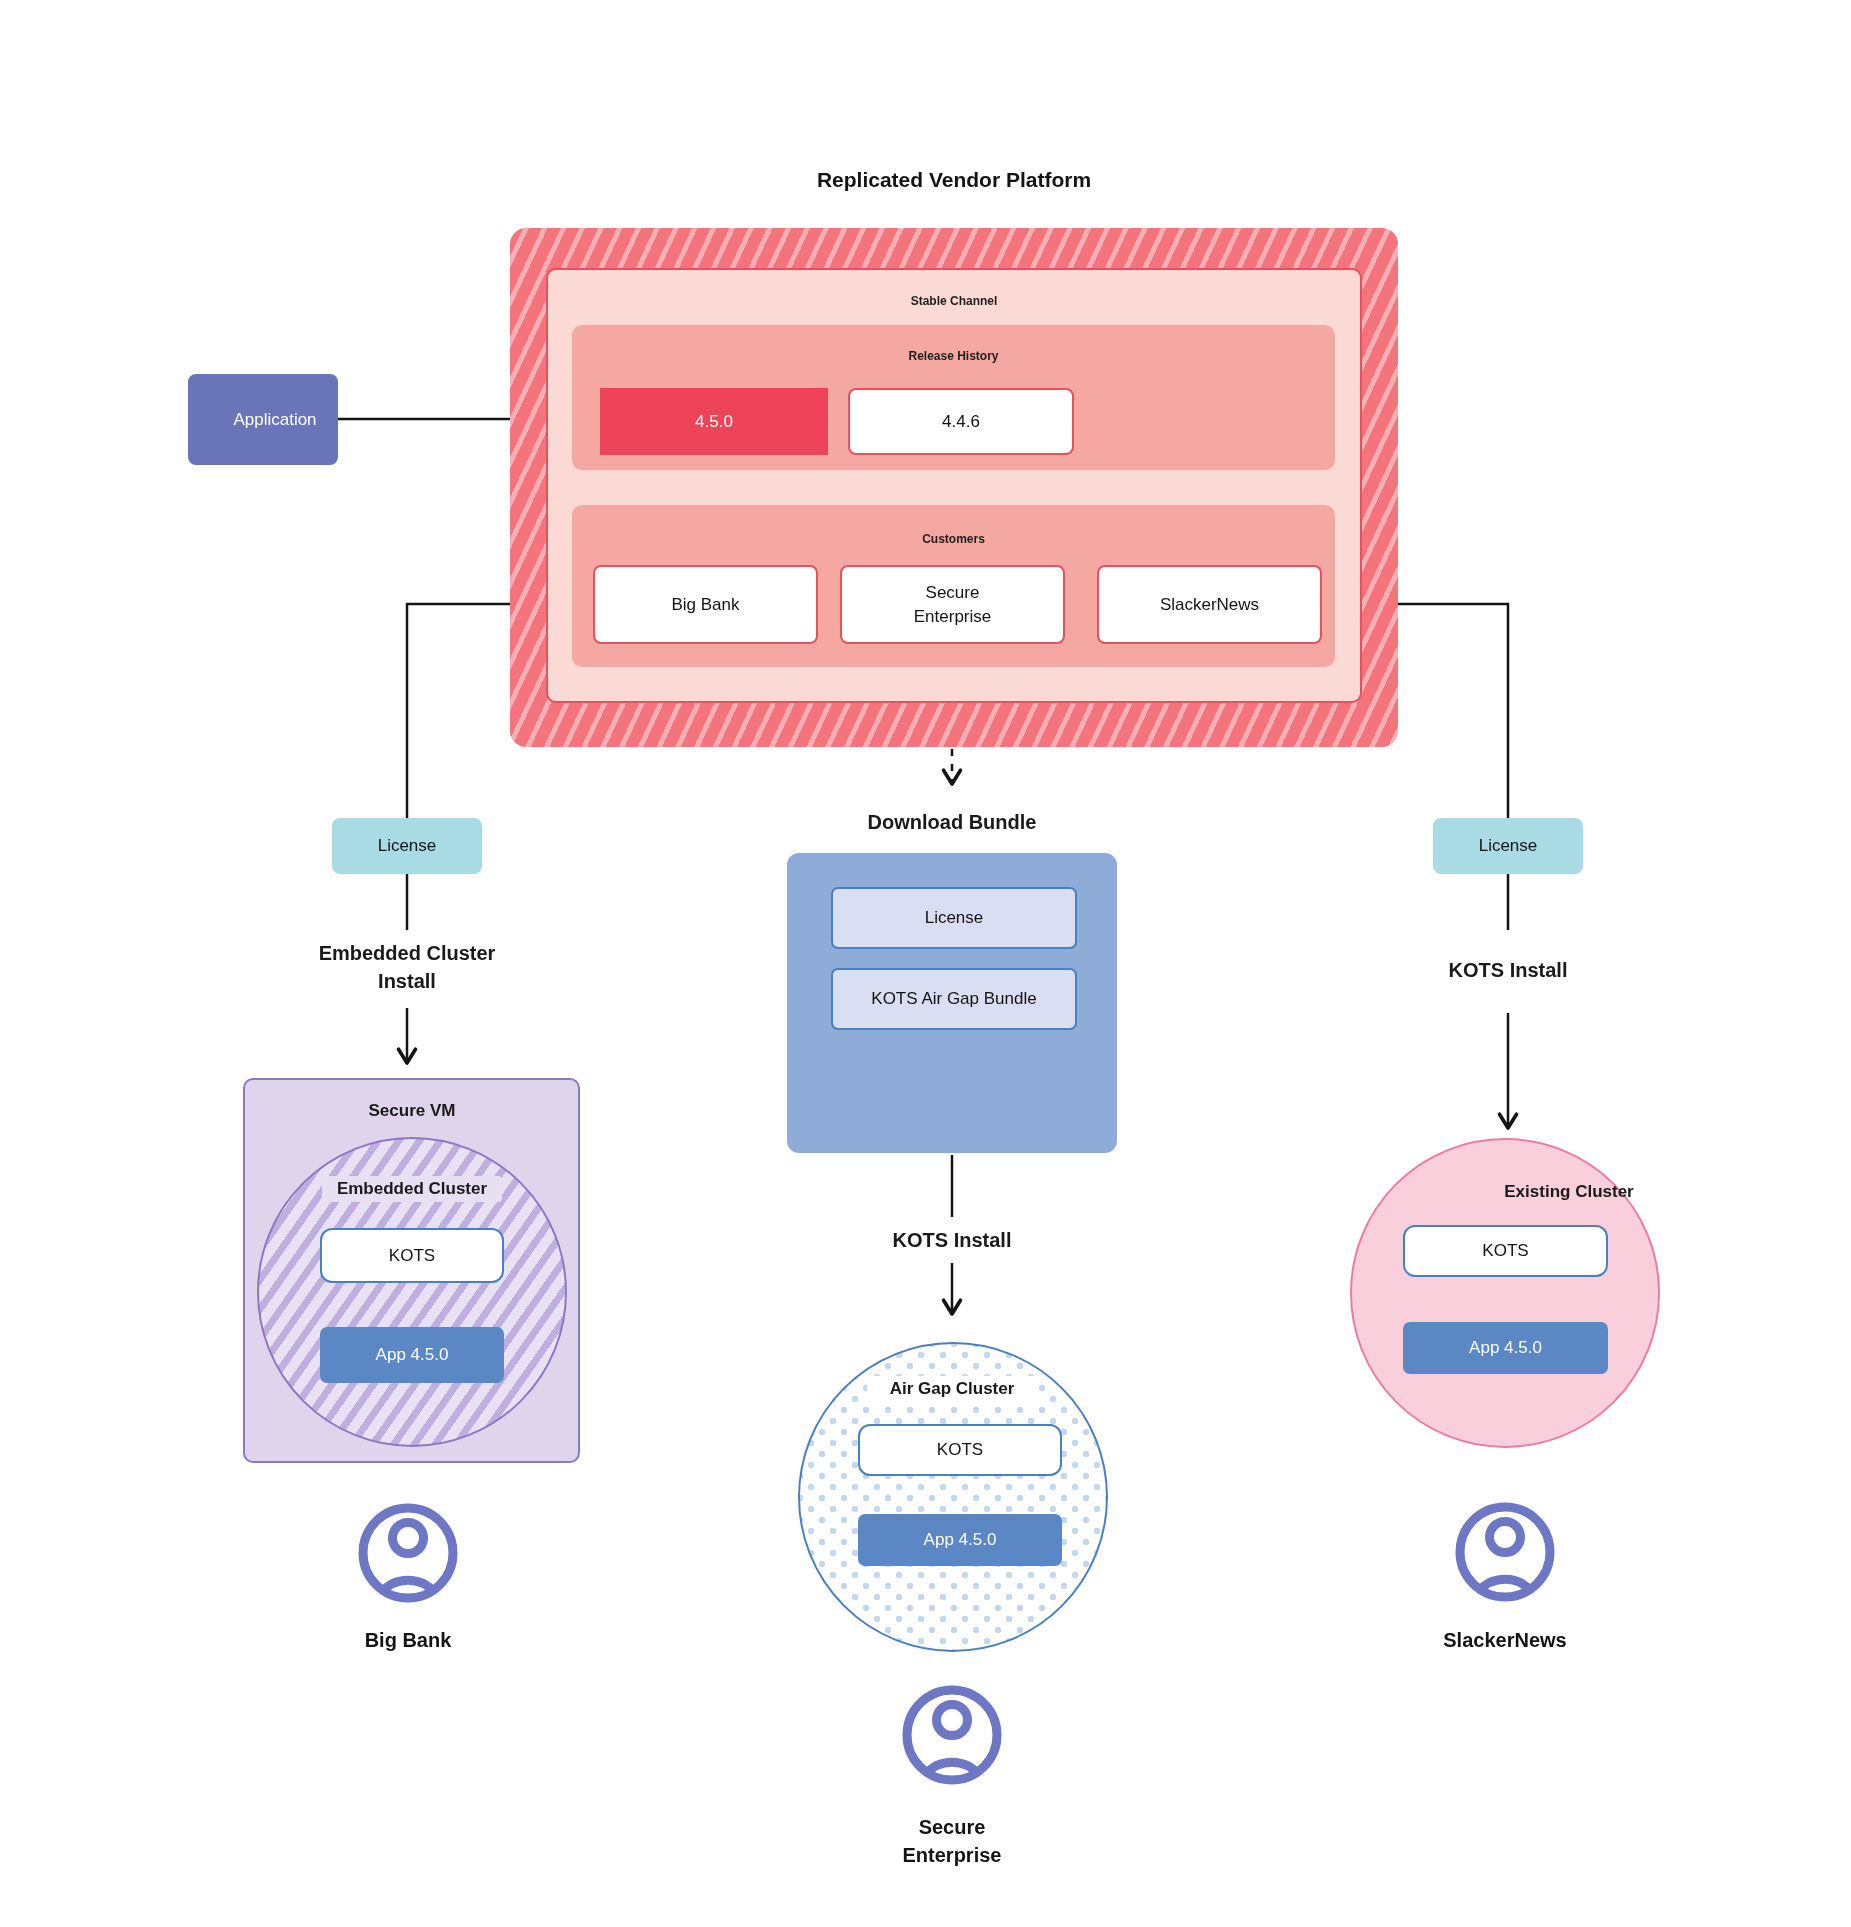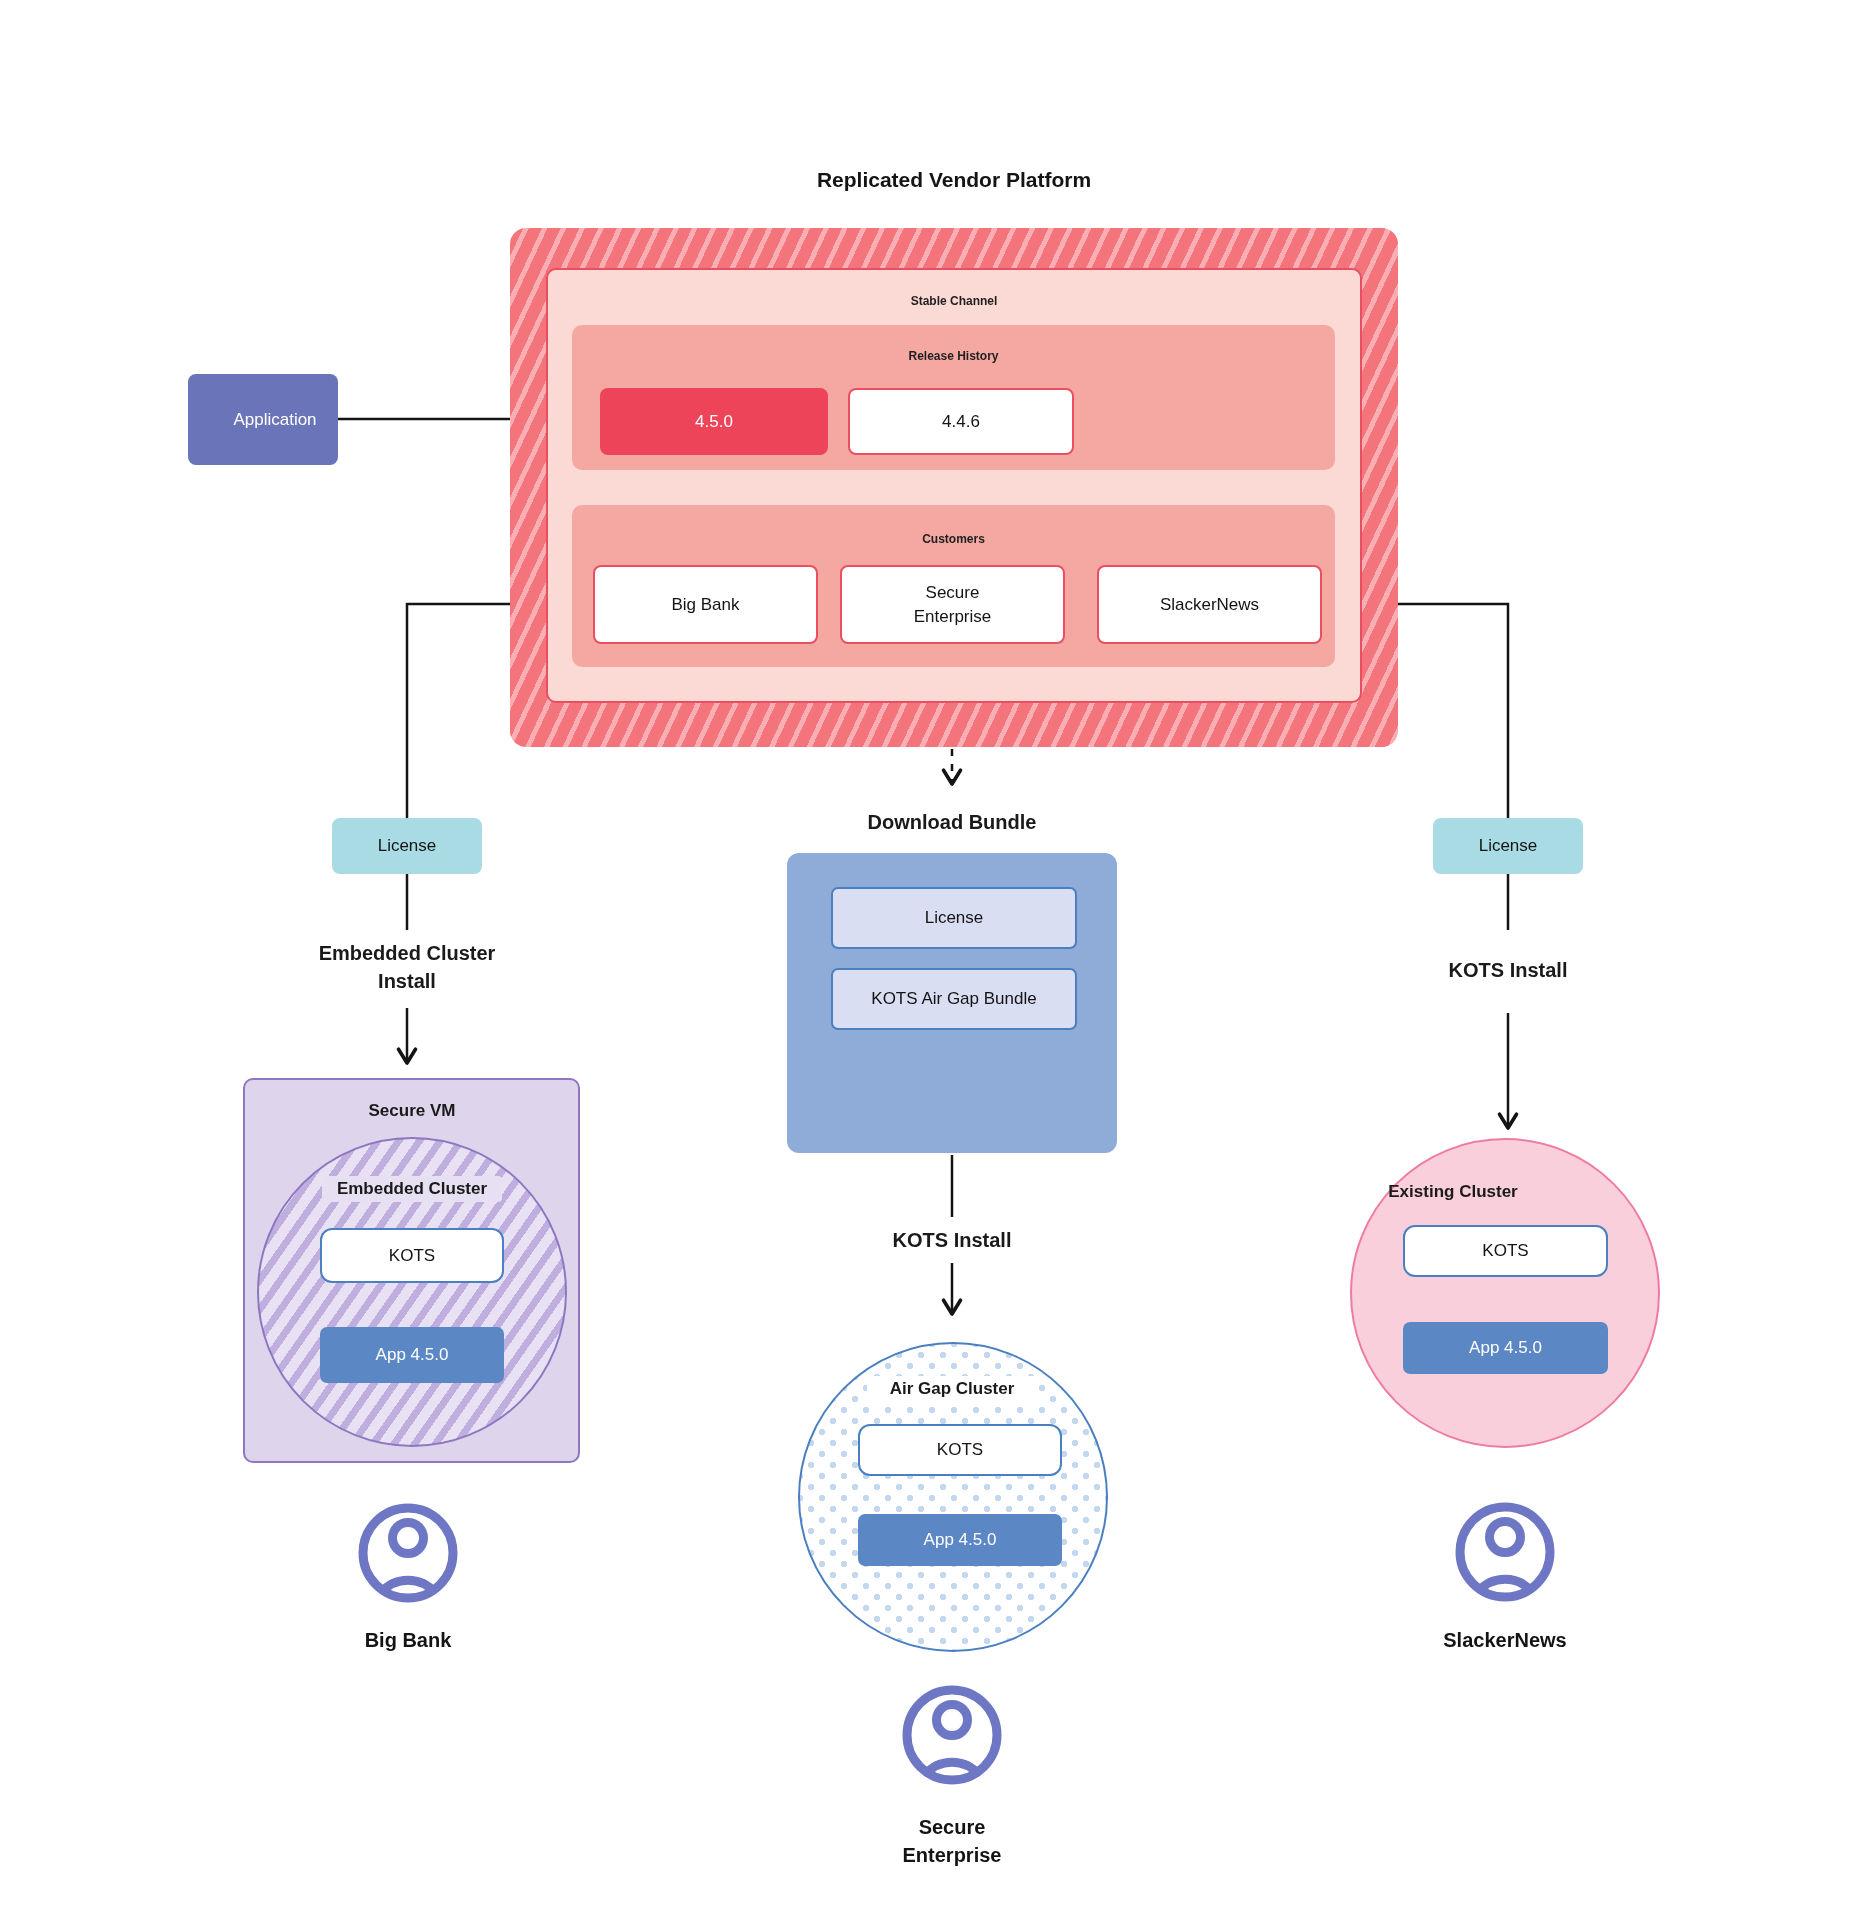--- a/index.html
+++ b/index.html
@@ -15,21 +15,21 @@
   .diagram-title{font-size:21px;font-weight:600;color:#141414;text-align:center;}
   .platform-outer{
     border-radius:16px;
     background:repeating-linear-gradient(115deg,#f3747b 0 12px,#f8aeb2 12px 17px);
   }
   .stable-channel{
     background:#fbdad5;border:2px solid #e94f60;border-radius:10px;
   }
   .section-salmon{background:#f5a8a2;border-radius:10px;}
   .section-label{font-size:12px;font-weight:600;color:#1f1f1f;}
-  .release-current{background:#ee4459;border-radius:8px;color:#ffffff;font-size:17px;}
+  .release-current{background:#ee4459;border-radius:0;color:#ffffff;font-size:17px;}
   .release-old{background:#ffffff;border:2px solid #e94f60;border-radius:8px;font-size:17px;color:#141414;}
   .customer-box{background:#ffffff;border:2px solid #e94f60;border-radius:8px;font-size:17px;color:#141414;}
 
   .application-box{background:#6a74b8;border-radius:8px;color:#ffffff;font-size:17px;}
 
   
   .license-box{background:#a9dbe4;border-radius:8px;font-size:17px;color:#141414;}
   .flow-label{font-size:20px;font-weight:600;color:#1a1a1a;line-height:28px;}
 
   
@@ -132,21 +132,21 @@
 
   <div class="abs cluster-circle airgap-circle" style="left:798px;top:1342px;width:310px;height:310px;"></div>
   <div class="abs center-text cluster-label" style="left:867px;top:1376px;width:170px;height:26px;background:#ffffff;">Air Gap Cluster</div>
   <div class="abs center-text kots-box" style="left:858px;top:1424px;width:204px;height:52px;">KOTS</div>
   <div class="abs center-text app-box" style="left:858px;top:1514px;width:204px;height:52px;">App 4.5.0</div>
 
   <div class="abs center-text license-box" style="left:1433px;top:818px;width:150px;height:56px;">License</div>
   <div class="abs center-text flow-label" style="left:1408px;top:956px;width:200px;height:28px;">KOTS Install</div>
 
   <div class="abs cluster-circle existing-circle" style="left:1350px;top:1138px;width:310px;height:310px;"></div>
-  <div class="abs center-text cluster-label" style="left:1368px;top:1179px;width:170px;height:26px;">Existing Cluster</div>
+  <div class="abs center-text cluster-label" style="left:1484px;top:1179px;width:170px;height:26px;">Existing Cluster</div>
   <div class="abs center-text kots-box" style="left:1403px;top:1225px;width:205px;height:52px;">KOTS</div>
   <div class="abs center-text app-box" style="left:1403px;top:1322px;width:205px;height:52px;">App 4.5.0</div>
 
   <svg class="abs" style="left:356px;top:1501px;" width="104" height="104" viewBox="0 0 104 104">
     <g fill="none" stroke="#6d77c4" stroke-width="9">
       <circle cx="52" cy="52" r="45"></circle>
       <circle cx="52" cy="37" r="15.5"></circle>
       <path d="M25 92 A 35 35 0 0 1 79 92"></path>
     </g>
   </svg>

